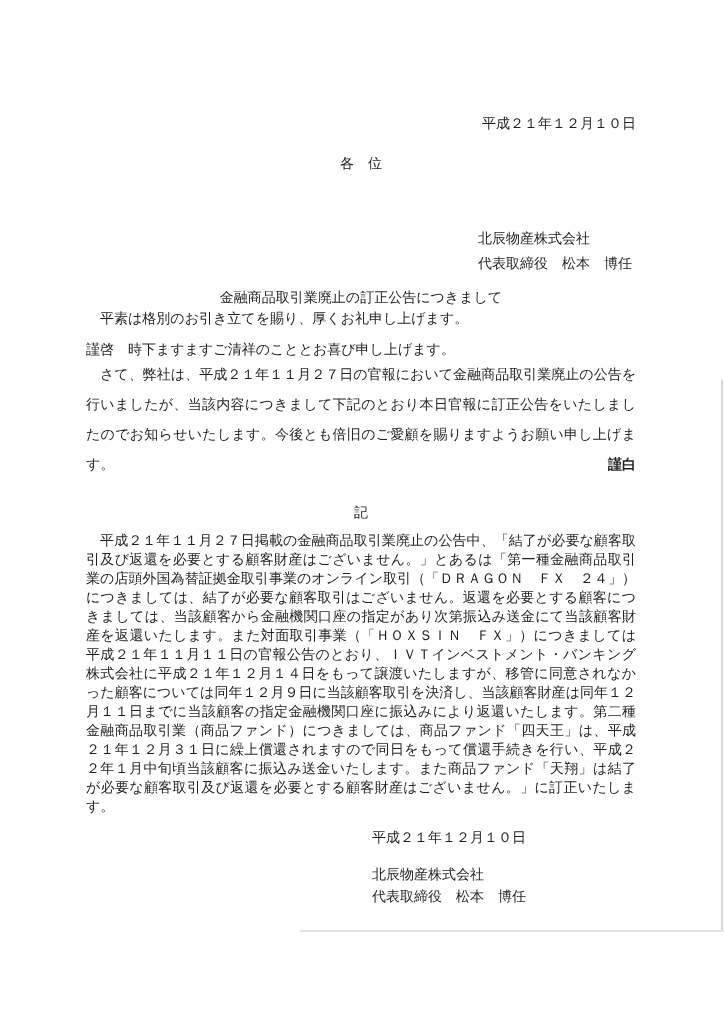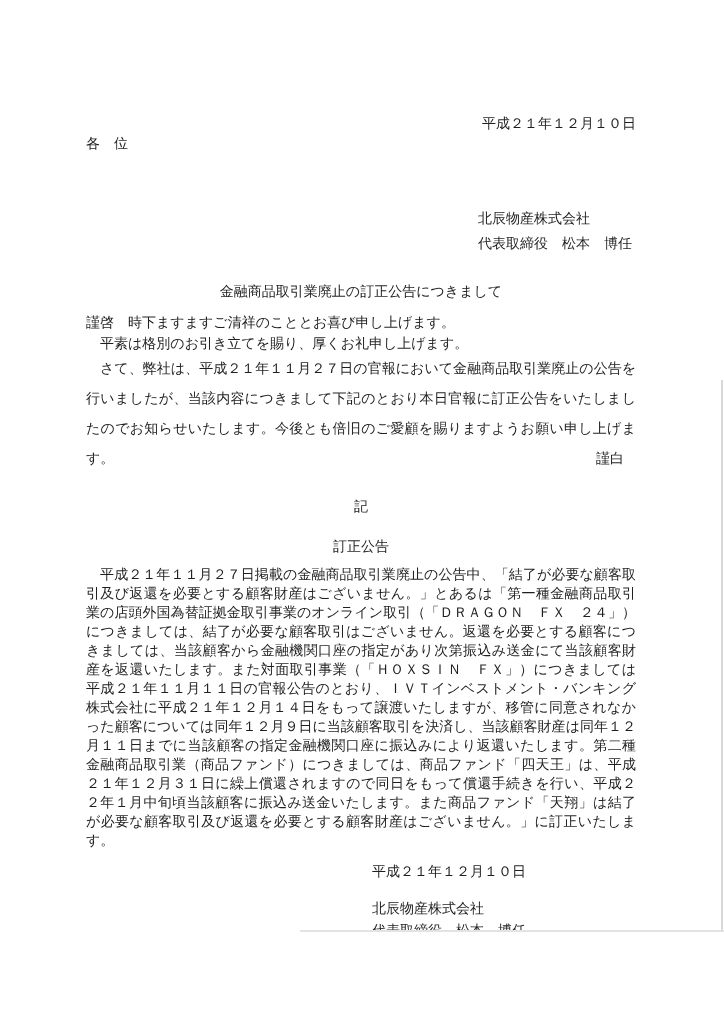--- a/index.html
+++ b/index.html
@@ -19,46 +19,49 @@
     line-height: 20px;
   }
   .content {
     padding: 0 88px 0 86px; 
   }
   .date-top {
     margin-top: 114px;
     text-align: right;
   }
   .addressee {
+    margin-top: 20px;
+    text-align: center;
   }
   .sender-top {
     margin-top: 52px;
     margin-left: 392px;
     line-height: 25px;
     white-space: nowrap;
   }
   .doc-title {
-    margin-top: 26px;
+    margin-top: 12px;
     text-align: center;
   }
   .greeting-line {
     line-height: 21px;
   }
   .greeting-line.first {
     margin-top: 10px;
   }
   .greeting-body {
     position: relative;
     line-height: 30px;
     text-align: justify;
   }
   .closing-word {
     position: absolute;
-    right: 12px;
+    right: 0;
     bottom: 0;
+    font-weight: bold;
   }
   .record-marker {
     margin-top: 22px;
     text-align: center;
     line-height: 21px;
   }
   .correction-heading {
     margin-top: 19px;
     text-align: center;
     line-height: 21px;
@@ -107,32 +110,31 @@
 
     <div class="addressee">各　位</div>
 
     <div class="sender-top">
       <div>北辰物産株式会社</div>
       <div>代表取締役　松本　博任</div>
     </div>
 
     <div class="doc-title">金融商品取引業廃止の訂正公告につきまして</div>
 
+    <div class="greeting-line">　平素は格別のお引き立てを賜り、厚くお礼申し上げます。</div>
+
     <div class="greeting-line first">謹啓　時下ますますご清祥のこととお喜び申し上げます。</div>
-
-    <div class="greeting-line">　平素は格別のお引き立てを賜り、厚くお礼申し上げます。</div>
 
     <div class="greeting-body">
       <span>　さて、弊社は、平成２１年１１月２７日の官報において金融商品取引業廃止の公告を行いましたが、当該内容につきまして下記のとおり本日官報に訂正公告をいたしましたのでお知らせいたします。今後とも倍旧のご愛顧を賜りますようお願い申し上げます。</span>
       <span class="closing-word">謹白</span>
     </div>
 
     <div class="record-marker">記</div>
 
-    <div class="correction-heading">訂正公告</div>
 
     <div class="correction-body">　平成２１年１１月２７日掲載の金融商品取引業廃止の公告中、「結了が必要な顧客取引及び返還を必要とする顧客財産はございません。」とあるは「第一種金融商品取引業の店頭外国為替証拠金取引事業のオンライン取引（「ＤＲＡＧＯＮ　ＦＸ　２４」）につきましては、結了が必要な顧客取引はございません。返還を必要とする顧客につきましては、当該顧客から金融機関口座の指定があり次第振込み送金にて当該顧客財産を返還いたします。また対面取引事業（「ＨＯＸＳＩＮ　ＦＸ」）につきましては平成２１年１１月１１日の官報公告のとおり、ＩＶＴインベストメント・バンキング株式会社に平成２１年１２月１４日をもって譲渡いたしますが、移管に同意されなかった顧客については同年１２月９日に当該顧客取引を決済し、当該顧客財産は同年１２月１１日までに当該顧客の指定金融機関口座に振込みにより返還いたします。第二種金融商品取引業（商品ファンド）につきましては、商品ファンド「四天王」は、平成２１年１２月３１日に繰上償還されますので同日をもって償還手続きを行い、平成２２年１月中旬頃当該顧客に振込み送金いたします。また商品ファンド「天翔」は結了が必要な顧客取引及び返還を必要とする顧客財産はございません。」に訂正いたします。</div>
 
     <div class="date-bottom">平成２１年１２月１０日</div>
 
     <div class="sender-bottom">
       <div>北辰物産株式会社</div>
       <div>代表取締役　松本　博任</div>
     </div>
 

